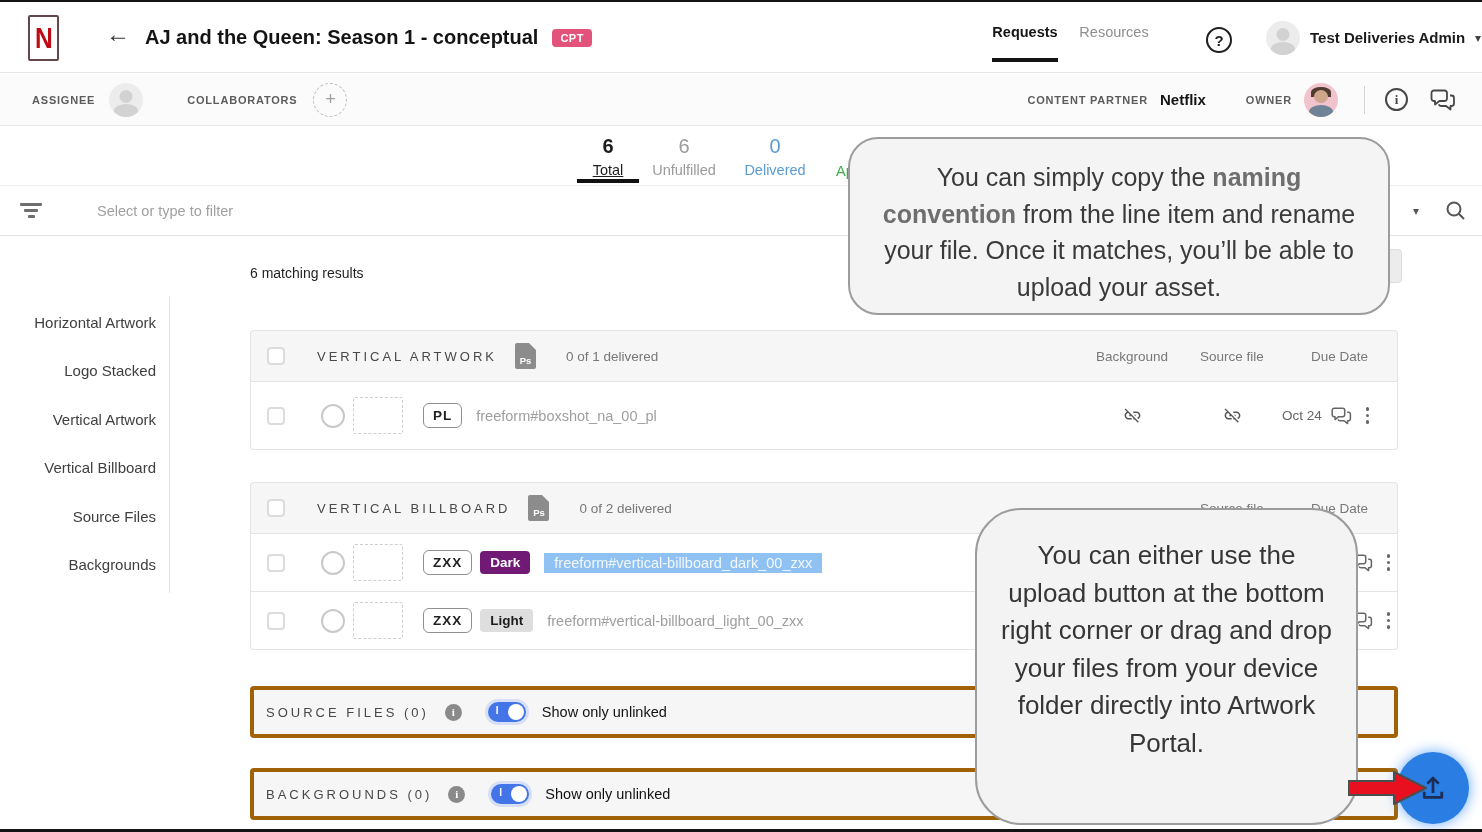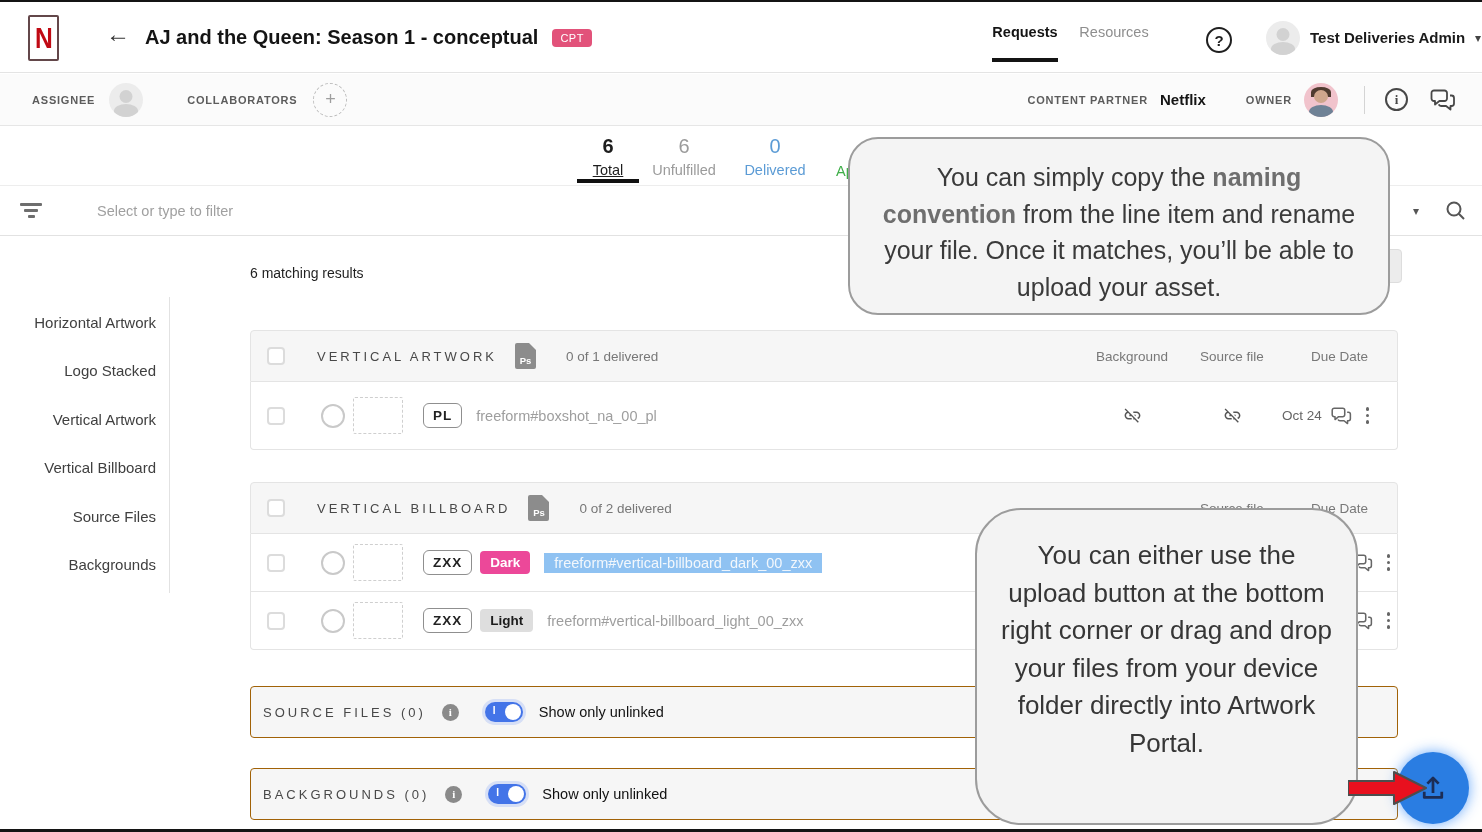--- a/index.html
+++ b/index.html
@@ -12,21 +12,21 @@
 
   
   .hdr { position:absolute; left:0; top:2px; width:100%; height:71px; background:#fff; border-bottom:1px solid #e4e4e4; }
   .logo { position:absolute; left:28px; top:13px; width:31px; height:46px; border:2px solid #63474a; border-radius:2px;
           background:#fff; display:flex; align-items:center; justify-content:center; }
   .logo span { color:#c00a14; font-size:30px; font-weight:900; transform:scaleX(.82); }
   .back { position:absolute; left:106px; top:18px; font-size:24px; color:#333; cursor:pointer; }
   .back::after { content:"←"; }
   .title-wrap { position:absolute; left:145px; top:0; height:71px; display:flex; align-items:center; gap:14px; }
   .page-title { font-size:20px; font-weight:700; color:#141414; }
-  .cpt { background:#e2527a; color:#fff; font-size:11px; font-weight:400; padding:3px 8px; border-radius:4px; letter-spacing:.5px; }
+  .cpt { background:#e2527a; color:#fff; font-size:11px; font-weight:700; padding:3px 8px; border-radius:4px; letter-spacing:.5px; }
   .tab { position:absolute; top:0; height:60px; display:flex; align-items:center; font-size:14.5px; }
   .tab-requests { left:992px; width:66px; justify-content:center; font-weight:700; color:#141414; }
   .req-underline { position:absolute; left:992px; top:56px; width:66px; height:3.5px; background:#141414; }
   .tab-resources { left:1083px; width:62px; justify-content:center; color:#8e8e8e; }
   .help { position:absolute; left:1206px; top:25px; width:26px; height:26px; border-radius:50%; border:2.5px solid #1f1f1f;
           display:flex; align-items:center; justify-content:center; font-size:15px; font-weight:700; color:#1f1f1f; }
   .help::after { content:"?"; }
   .usr-wrap { position:absolute; left:1266px; top:0; height:71px; display:flex; align-items:center; gap:10px; }
   .avatar { width:34px; height:34px; border-radius:50%; background:#ececec; overflow:hidden; position:relative; }
   .avatar .head { position:absolute; left:50%; top:7px; transform:translateX(-50%); width:13px; height:13px; border-radius:50%; background:#d2d2d2; }
@@ -84,39 +84,39 @@
 
   
   .sidebar { position:absolute; left:0; top:298px; width:156px; }
   .sidebar .item { height:48.5px; display:flex; align-items:center; justify-content:flex-end; font-size:15px; color:#3f3f3f; cursor:pointer; }
   .sidebar-divider { position:absolute; left:169px; top:297px; width:1px; height:296px; background:#e2e2e2; }
 
   
   .main { position:absolute; left:250px; top:330px; width:1148px; }
   .sechdr { height:52px; background:#f6f6f6; border:1px solid #e4e4e4; border-radius:4px 4px 0 0;
             display:flex; align-items:center; padding-left:16px; }
-  .bar { height:52px; background:#f6f6f6; border:1px solid #a16207; border-radius:4px; display:flex; align-items:center; padding-left:12px; }
+  .bar { height:52px; background:#f6f6f6; border:4px solid #a16207; border-radius:4px; display:flex; align-items:center; padding-left:12px; }
   .cb { width:18px; height:18px; border:2px solid #dcdcdc; border-radius:4px; background:#fff; flex:none; cursor:pointer; }
   .sec-title { margin-left:32px; font-size:13px; letter-spacing:3px; color:#484848; font-weight:500; white-space:nowrap; }
   .ps { margin-left:18px; width:21px; height:26px; background:#8c8c8c; border-radius:2px; position:relative; flex:none;
         display:flex; align-items:flex-end; justify-content:center; padding-bottom:3px; color:#fff; font-size:9.5px; font-weight:700; }
   .ps::before { content:""; position:absolute; top:0; right:0; width:0; height:0; border-top:7px solid #f6f6f6; border-left:7px solid transparent; }
   .sec-delivered { margin-left:30px; font-size:13.5px; color:#777; white-space:nowrap; }
   .sec-right { margin-left:auto; display:flex; align-items:center; height:100%; }
   .colcell { width:100px; display:flex; justify-content:center; align-items:center; font-size:13.5px; color:#787878; }
   .colcell.last { width:115px; }
   .row { height:68px; background:#fff; border:1px solid #e4e4e4; border-top:none; display:flex; align-items:center; padding-left:16px; }
   .row-last { border-radius:0 0 4px 4px; }
   .row-sm { height:58px; }
   .circle { margin-left:36px; width:24px; height:24px; border:2px solid #c9c9c9; border-radius:50%; flex:none; cursor:pointer; }
   .dashed { margin-left:8px; width:50px; height:37px; border:1.5px dashed #cfcfcf; border-radius:2px; flex:none; cursor:pointer; }
   .tag { margin-left:20px; border:1.5px solid #8f8f8f; border-radius:6px; padding:4px 9px; font-size:13.5px; font-weight:700;
          letter-spacing:1px; color:#222; background:#fff; white-space:nowrap; }
   .badge { margin-left:8px; padding:4px 10px; border-radius:4px; font-size:13.5px; font-weight:700; white-space:nowrap; }
-  .badge-dark { background:#ec4899; color:#fff; }
+  .badge-dark { background:#701a75; color:#fff; }
   .badge-light { background:#dedede; color:#1c1c1c; }
   .fname { margin-left:14px; font-size:14.5px; color:#9e9e9e; white-space:nowrap; }
   .fname .sel { background:#8fc2f2; color:#f2f7fc; padding:2px 10px; }
   .row .right { margin-left:auto; display:flex; align-items:center; height:100%; }
   .due-cell { width:115px; display:flex; align-items:center; gap:9px; }
   .due-date { font-size:13.5px; color:#666; }
   .kebab { display:flex; flex-direction:column; gap:3px; padding:2px 5px; cursor:pointer; }
   .kebab i { width:3.5px; height:3.5px; border-radius:50%; background:#666; }
   .gap1 { margin-top:32px; }
   .gap2 { margin-top:36px; }

